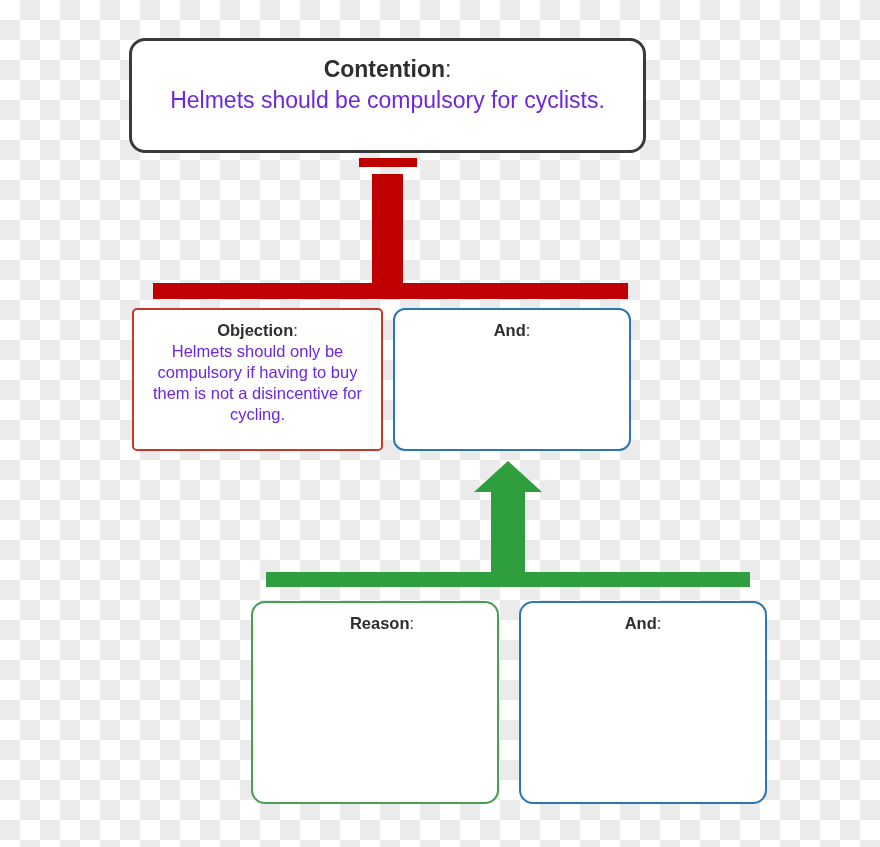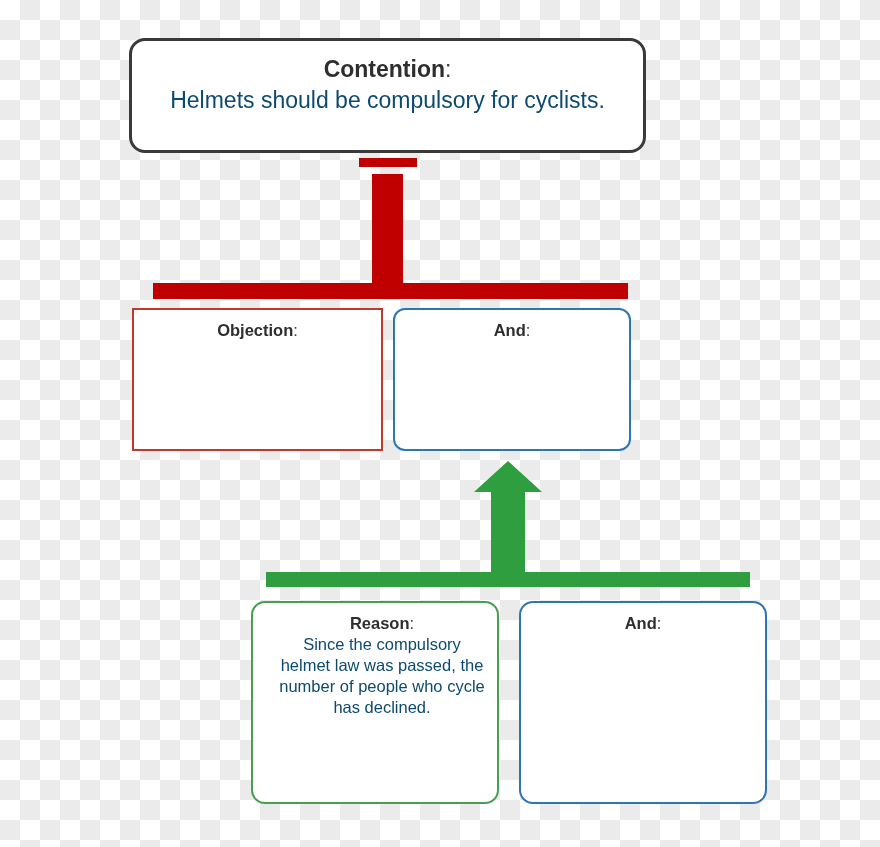--- a/index.html
+++ b/index.html
@@ -41,21 +41,21 @@
     line-height: 1.28;
   }
 
   .node .node-title {
     font-weight: bold;
     color: #2e2e2e;
   }
 
   .node .node-body {
     font-weight: normal;
-    color: #0c4a6e;
+    color: #6d28d9;
   }
 
   
   #node-contention {
     left: 121px;
     top: 38px;
     width: 517px;
     height: 115px;
     border-width: 3px;
     border-color: #3a3a3a;
@@ -68,21 +68,21 @@
   #node-contention .node-body  { font-size: 23px; margin-top: 2px; }
 
   
   #node-objection {
     left: 124px;
     top: 308px;
     width: 251px;
     height: 143px;
     border-width: 2px;
     border-color: #c0392b;
-    border-radius: 0;
+    border-radius: 5px;
     padding: 10px 12px 0 12px;
     font-size: 16.5px;
   }
   #node-objection .node-title { font-size: 16.5px; }
 
   
   #node-and-upper {
     left: 385px;
     top: 308px;
     width: 238px;
@@ -158,33 +158,33 @@
     <div>
       <span class="node-title">Contention</span><span class="title-colon">:</span>
     </div>
     <div class="node-body">Helmets should be compulsory for cyclists.</div>
   </div>
 
   <div class="node" id="node-objection">
     <div>
       <span class="node-title">Objection</span><span class="title-colon">:</span>
     </div>
+    <div class="node-body">Helmets should only be compulsory if having to buy them is not a disincentive for cycling.</div>
   </div>
 
   <div class="node" id="node-and-upper">
     <div>
       <span class="node-title">And</span><span class="title-colon">:</span>
     </div>
   </div>
 
   <div class="node" id="node-reason">
     <div>
       <span class="node-title">Reason</span><span class="title-colon">:</span>
     </div>
-    <div class="node-body">Since the compulsory helmet law was passed, the number of people who cycle has declined.</div>
   </div>
 
   <div class="node" id="node-and-lower">
     <div>
       <span class="node-title">And</span><span class="title-colon">:</span>
     </div>
   </div>
 
 </div>
 

